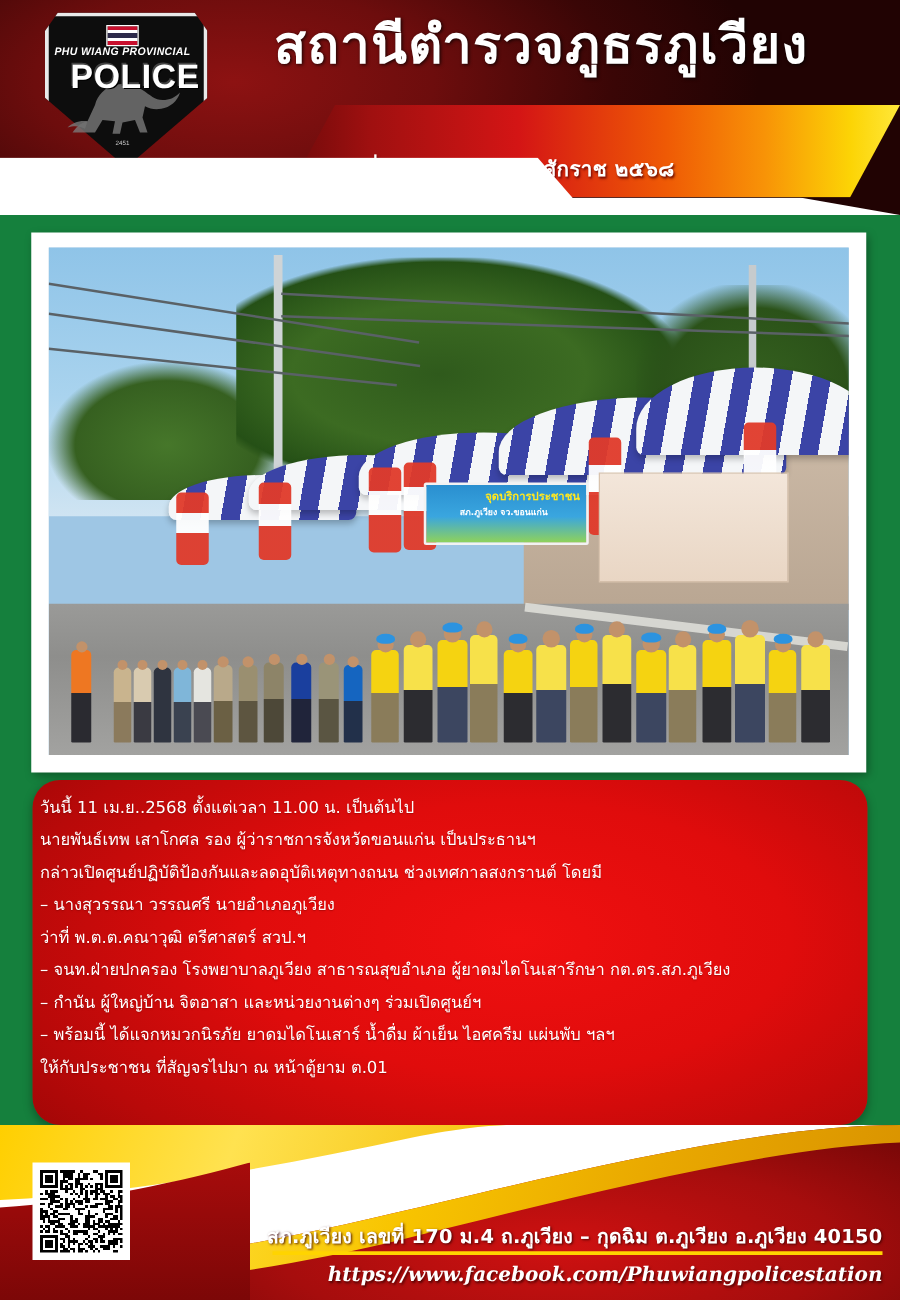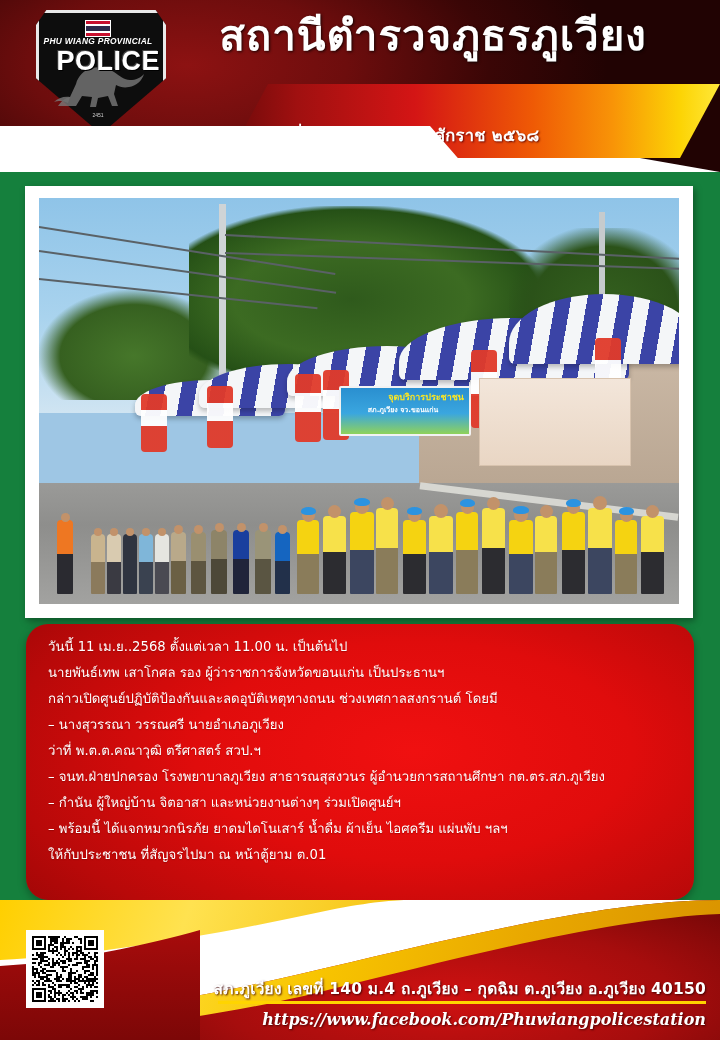--- a/index.html
+++ b/index.html
@@ -161,21 +161,21 @@
   .head{position:absolute;border-radius:50%;background:#c2926a;}
 
   
   .card{
     position:absolute;left:26px;top:624px;width:668px;height:276px;
     background:radial-gradient(ellipse 520px 260px at 58% 46%, #f01010 0%, #e00c0c 42%, #b80909 78%, #9a0606 100%);
     border-radius:22px;
     box-shadow:0 3px 8px rgba(0,0,0,.3);
   }
   .card-text{
-    position:absolute;left:22px;top:10px;width:636px;
+    position:absolute;left:6px;top:10px;width:636px;
     color:#ffffff;
     font-family:"DejaVu Sans","Liberation Sans",sans-serif;
     font-size:13.2px;line-height:26px;
     text-shadow:0 1px 1px rgba(120,0,0,.5);
     white-space:nowrap;
   }
   .card-text div{height:26px;overflow:hidden;}
 
   
   .footer{position:absolute;left:0;top:900px;width:720px;height:140px;overflow:hidden;background:#fff;}
@@ -359,38 +359,38 @@
     </div>
   </div>
 
   <div class="card">
     <div class="card-text" id="card-text">
         <div>วันนี้ 11 เม.ย..2568 ตั้งแต่เวลา 11.00 น. เป็นต้นไป</div>
         <div>นายพันธ์เทพ เสาโกศล รอง ผู้ว่าราชการจังหวัดขอนแก่น   เป็นประธานฯ</div>
         <div>กล่าวเปิดศูนย์ปฏิบัติป้องกันและลดอุบัติเหตุทางถนน  ช่วงเทศกาลสงกรานต์ โดยมี</div>
         <div>– นางสุวรรณา วรรณศรี นายอำเภอภูเวียง</div>
         <div>ว่าที่ พ.ต.ต.คณาวุฒิ ตรีศาสตร์ สวป.ฯ</div>
-        <div>– จนท.ฝ่ายปกครอง โรงพยาบาลภูเวียง สาธารณสุสงวนร ผู้อำนวยการสถานศึกษา กต.ตร.สภ.ภูเวียง</div>
+        <div>– จนท.ฝ่ายปกครอง โรงพยาบาลภูเวียง สาธารณสุขอำเภอ ผู้ยาดมไดโนเสารึกษา กต.ตร.สภ.ภูเวียง</div>
         <div>– กำนัน ผู้ใหญ่บ้าน  จิตอาสา และหน่วยงานต่างๆ  ร่วมเปิดศูนย์ฯ</div>
         <div>– พร้อมนี้ ได้แจกหมวกนิรภัย  ยาดมไดโนเสาร์  น้ำดื่ม ผ้าเย็น ไอศครีม แผ่นพับ ฯลฯ</div>
         <div>ให้กับประชาชน ที่สัญจรไปมา ณ หน้าตู้ยาม ต.01</div>
       </div>
   </div>
 
   <div class="footer">
     <div class="f-red-main"></div>
     <div class="f-yellow"></div>
     <div class="f-yellow2"></div>
     <div class="f-redleft"></div>
   </div>
 
   <div class="qr">
     <svg id="qr-svg" width="66" height="66" viewBox="0 0 33 33" shape-rendering="crispEdges">
         <rect width="33" height="33" fill="#fff"></rect>
         <path d="M0 0h1v1h-1zM1 0h1v1h-1zM2 0h1v1h-1zM3 0h1v1h-1zM4 0h1v1h-1zM5 0h1v1h-1zM6 0h1v1h-1zM8 0h1v1h-1zM9 0h1v1h-1zM10 0h1v1h-1zM11 0h1v1h-1zM12 0h1v1h-1zM13 0h1v1h-1zM16 0h1v1h-1zM21 0h1v1h-1zM22 0h1v1h-1zM26 0h1v1h-1zM27 0h1v1h-1zM28 0h1v1h-1zM29 0h1v1h-1zM30 0h1v1h-1zM31 0h1v1h-1zM32 0h1v1h-1zM0 1h1v1h-1zM6 1h1v1h-1zM9 1h1v1h-1zM10 1h1v1h-1zM11 1h1v1h-1zM12 1h1v1h-1zM15 1h1v1h-1zM17 1h1v1h-1zM18 1h1v1h-1zM19 1h1v1h-1zM23 1h1v1h-1zM24 1h1v1h-1zM26 1h1v1h-1zM32 1h1v1h-1zM0 2h1v1h-1zM2 2h1v1h-1zM3 2h1v1h-1zM4 2h1v1h-1zM6 2h1v1h-1zM9 2h1v1h-1zM10 2h1v1h-1zM11 2h1v1h-1zM12 2h1v1h-1zM15 2h1v1h-1zM17 2h1v1h-1zM18 2h1v1h-1zM24 2h1v1h-1zM26 2h1v1h-1zM28 2h1v1h-1zM29 2h1v1h-1zM30 2h1v1h-1zM32 2h1v1h-1zM0 3h1v1h-1zM2 3h1v1h-1zM3 3h1v1h-1zM4 3h1v1h-1zM6 3h1v1h-1zM9 3h1v1h-1zM11 3h1v1h-1zM12 3h1v1h-1zM14 3h1v1h-1zM15 3h1v1h-1zM16 3h1v1h-1zM17 3h1v1h-1zM18 3h1v1h-1zM20 3h1v1h-1zM24 3h1v1h-1zM26 3h1v1h-1zM28 3h1v1h-1zM29 3h1v1h-1zM30 3h1v1h-1zM32 3h1v1h-1zM0 4h1v1h-1zM2 4h1v1h-1zM3 4h1v1h-1zM4 4h1v1h-1zM6 4h1v1h-1zM8 4h1v1h-1zM9 4h1v1h-1zM10 4h1v1h-1zM14 4h1v1h-1zM15 4h1v1h-1zM26 4h1v1h-1zM28 4h1v1h-1zM29 4h1v1h-1zM30 4h1v1h-1zM32 4h1v1h-1zM0 5h1v1h-1zM6 5h1v1h-1zM8 5h1v1h-1zM11 5h1v1h-1zM12 5h1v1h-1zM14 5h1v1h-1zM15 5h1v1h-1zM16 5h1v1h-1zM19 5h1v1h-1zM22 5h1v1h-1zM23 5h1v1h-1zM24 5h1v1h-1zM26 5h1v1h-1zM32 5h1v1h-1zM0 6h1v1h-1zM1 6h1v1h-1zM2 6h1v1h-1zM3 6h1v1h-1zM4 6h1v1h-1zM5 6h1v1h-1zM6 6h1v1h-1zM8 6h1v1h-1zM10 6h1v1h-1zM12 6h1v1h-1zM14 6h1v1h-1zM16 6h1v1h-1zM18 6h1v1h-1zM20 6h1v1h-1zM22 6h1v1h-1zM24 6h1v1h-1zM26 6h1v1h-1zM27 6h1v1h-1zM28 6h1v1h-1zM29 6h1v1h-1zM30 6h1v1h-1zM31 6h1v1h-1zM32 6h1v1h-1zM8 7h1v1h-1zM9 7h1v1h-1zM10 7h1v1h-1zM11 7h1v1h-1zM12 7h1v1h-1zM16 7h1v1h-1zM17 7h1v1h-1zM22 7h1v1h-1zM23 7h1v1h-1zM24 7h1v1h-1zM2 8h1v1h-1zM4 8h1v1h-1zM5 8h1v1h-1zM6 8h1v1h-1zM10 8h1v1h-1zM13 8h1v1h-1zM16 8h1v1h-1zM18 8h1v1h-1zM20 8h1v1h-1zM21 8h1v1h-1zM22 8h1v1h-1zM24 8h1v1h-1zM25 8h1v1h-1zM28 8h1v1h-1zM31 8h1v1h-1zM32 8h1v1h-1zM0 9h1v1h-1zM2 9h1v1h-1zM3 9h1v1h-1zM4 9h1v1h-1zM5 9h1v1h-1zM12 9h1v1h-1zM14 9h1v1h-1zM16 9h1v1h-1zM18 9h1v1h-1zM20 9h1v1h-1zM22 9h1v1h-1zM23 9h1v1h-1zM25 9h1v1h-1zM26 9h1v1h-1zM27 9h1v1h-1zM31 9h1v1h-1zM3 10h1v1h-1zM4 10h1v1h-1zM5 10h1v1h-1zM6 10h1v1h-1zM7 10h1v1h-1zM15 10h1v1h-1zM18 10h1v1h-1zM22 10h1v1h-1zM26 10h1v1h-1zM28 10h1v1h-1zM29 10h1v1h-1zM31 10h1v1h-1zM32 10h1v1h-1zM0 11h1v1h-1zM1 11h1v1h-1zM2 11h1v1h-1zM4 11h1v1h-1zM5 11h1v1h-1zM8 11h1v1h-1zM10 11h1v1h-1zM13 11h1v1h-1zM17 11h1v1h-1zM18 11h1v1h-1zM19 11h1v1h-1zM21 11h1v1h-1zM22 11h1v1h-1zM24 11h1v1h-1zM25 11h1v1h-1zM26 11h1v1h-1zM29 11h1v1h-1zM30 11h1v1h-1zM32 11h1v1h-1zM4 12h1v1h-1zM5 12h1v1h-1zM6 12h1v1h-1zM7 12h1v1h-1zM10 12h1v1h-1zM12 12h1v1h-1zM14 12h1v1h-1zM15 12h1v1h-1zM16 12h1v1h-1zM18 12h1v1h-1zM19 12h1v1h-1zM26 12h1v1h-1zM27 12h1v1h-1zM28 12h1v1h-1zM31 12h1v1h-1zM32 12h1v1h-1zM0 13h1v1h-1zM1 13h1v1h-1zM3 13h1v1h-1zM4 13h1v1h-1zM8 13h1v1h-1zM10 13h1v1h-1zM11 13h1v1h-1zM12 13h1v1h-1zM13 13h1v1h-1zM15 13h1v1h-1zM16 13h1v1h-1zM22 13h1v1h-1zM23 13h1v1h-1zM24 13h1v1h-1zM26 13h1v1h-1zM27 13h1v1h-1zM31 13h1v1h-1zM3 14h1v1h-1zM6 14h1v1h-1zM7 14h1v1h-1zM8 14h1v1h-1zM10 14h1v1h-1zM11 14h1v1h-1zM13 14h1v1h-1zM18 14h1v1h-1zM20 14h1v1h-1zM21 14h1v1h-1zM22 14h1v1h-1zM27 14h1v1h-1zM28 14h1v1h-1zM30 14h1v1h-1zM31 14h1v1h-1zM32 14h1v1h-1zM0 15h1v1h-1zM4 15h1v1h-1zM9 15h1v1h-1zM10 15h1v1h-1zM14 15h1v1h-1zM15 15h1v1h-1zM16 15h1v1h-1zM17 15h1v1h-1zM25 15h1v1h-1zM26 15h1v1h-1zM27 15h1v1h-1zM28 15h1v1h-1zM30 15h1v1h-1zM32 15h1v1h-1zM0 16h1v1h-1zM1 16h1v1h-1zM2 16h1v1h-1zM5 16h1v1h-1zM6 16h1v1h-1zM15 16h1v1h-1zM19 16h1v1h-1zM25 16h1v1h-1zM30 16h1v1h-1zM32 16h1v1h-1zM0 17h1v1h-1zM2 17h1v1h-1zM4 17h1v1h-1zM5 17h1v1h-1zM7 17h1v1h-1zM8 17h1v1h-1zM9 17h1v1h-1zM10 17h1v1h-1zM11 17h1v1h-1zM15 17h1v1h-1zM16 17h1v1h-1zM19 17h1v1h-1zM22 17h1v1h-1zM26 17h1v1h-1zM27 17h1v1h-1zM28 17h1v1h-1zM32 17h1v1h-1zM0 18h1v1h-1zM1 18h1v1h-1zM2 18h1v1h-1zM3 18h1v1h-1zM5 18h1v1h-1zM6 18h1v1h-1zM12 18h1v1h-1zM18 18h1v1h-1zM19 18h1v1h-1zM20 18h1v1h-1zM21 18h1v1h-1zM26 18h1v1h-1zM29 18h1v1h-1zM30 18h1v1h-1zM32 18h1v1h-1zM0 19h1v1h-1zM1 19h1v1h-1zM3 19h1v1h-1zM7 19h1v1h-1zM8 19h1v1h-1zM9 19h1v1h-1zM12 19h1v1h-1zM14 19h1v1h-1zM18 19h1v1h-1zM19 19h1v1h-1zM23 19h1v1h-1zM24 19h1v1h-1zM28 19h1v1h-1zM29 19h1v1h-1zM30 19h1v1h-1zM32 19h1v1h-1zM1 20h1v1h-1zM3 20h1v1h-1zM4 20h1v1h-1zM5 20h1v1h-1zM6 20h1v1h-1zM7 20h1v1h-1zM12 20h1v1h-1zM13 20h1v1h-1zM14 20h1v1h-1zM18 20h1v1h-1zM19 20h1v1h-1zM21 20h1v1h-1zM23 20h1v1h-1zM24 20h1v1h-1zM26 20h1v1h-1zM27 20h1v1h-1zM31 20h1v1h-1zM4 21h1v1h-1zM5 21h1v1h-1zM7 21h1v1h-1zM8 21h1v1h-1zM11 21h1v1h-1zM12 21h1v1h-1zM13 21h1v1h-1zM15 21h1v1h-1zM17 21h1v1h-1zM18 21h1v1h-1zM19 21h1v1h-1zM21 21h1v1h-1zM22 21h1v1h-1zM23 21h1v1h-1zM25 21h1v1h-1zM27 21h1v1h-1zM28 21h1v1h-1zM29 21h1v1h-1zM30 21h1v1h-1zM31 21h1v1h-1zM32 21h1v1h-1zM0 22h1v1h-1zM2 22h1v1h-1zM3 22h1v1h-1zM6 22h1v1h-1zM7 22h1v1h-1zM8 22h1v1h-1zM9 22h1v1h-1zM12 22h1v1h-1zM13 22h1v1h-1zM14 22h1v1h-1zM17 22h1v1h-1zM18 22h1v1h-1zM19 22h1v1h-1zM20 22h1v1h-1zM21 22h1v1h-1zM23 22h1v1h-1zM24 22h1v1h-1zM25 22h1v1h-1zM26 22h1v1h-1zM27 22h1v1h-1zM28 22h1v1h-1zM29 22h1v1h-1zM30 22h1v1h-1zM31 22h1v1h-1zM1 23h1v1h-1zM3 23h1v1h-1zM5 23h1v1h-1zM10 23h1v1h-1zM19 23h1v1h-1zM21 23h1v1h-1zM22 23h1v1h-1zM26 23h1v1h-1zM28 23h1v1h-1zM30 23h1v1h-1zM32 23h1v1h-1zM0 24h1v1h-1zM2 24h1v1h-1zM3 24h1v1h-1zM5 24h1v1h-1zM6 24h1v1h-1zM8 24h1v1h-1zM11 24h1v1h-1zM13 24h1v1h-1zM14 24h1v1h-1zM15 24h1v1h-1zM16 24h1v1h-1zM17 24h1v1h-1zM18 24h1v1h-1zM23 24h1v1h-1zM27 24h1v1h-1zM28 24h1v1h-1zM29 24h1v1h-1zM30 24h1v1h-1zM8 25h1v1h-1zM9 25h1v1h-1zM10 25h1v1h-1zM13 25h1v1h-1zM14 25h1v1h-1zM17 25h1v1h-1zM18 25h1v1h-1zM21 25h1v1h-1zM22 25h1v1h-1zM25 25h1v1h-1zM27 25h1v1h-1zM29 25h1v1h-1zM31 25h1v1h-1zM32 25h1v1h-1zM0 26h1v1h-1zM1 26h1v1h-1zM2 26h1v1h-1zM3 26h1v1h-1zM4 26h1v1h-1zM5 26h1v1h-1zM6 26h1v1h-1zM10 26h1v1h-1zM11 26h1v1h-1zM19 26h1v1h-1zM23 26h1v1h-1zM24 26h1v1h-1zM25 26h1v1h-1zM0 27h1v1h-1zM6 27h1v1h-1zM8 27h1v1h-1zM9 27h1v1h-1zM11 27h1v1h-1zM13 27h1v1h-1zM18 27h1v1h-1zM21 27h1v1h-1zM22 27h1v1h-1zM24 27h1v1h-1zM29 27h1v1h-1zM30 27h1v1h-1zM31 27h1v1h-1zM32 27h1v1h-1zM0 28h1v1h-1zM2 28h1v1h-1zM3 28h1v1h-1zM4 28h1v1h-1zM6 28h1v1h-1zM9 28h1v1h-1zM11 28h1v1h-1zM12 28h1v1h-1zM13 28h1v1h-1zM14 28h1v1h-1zM17 28h1v1h-1zM19 28h1v1h-1zM20 28h1v1h-1zM22 28h1v1h-1zM24 28h1v1h-1zM25 28h1v1h-1zM27 28h1v1h-1zM28 28h1v1h-1zM29 28h1v1h-1zM30 28h1v1h-1zM32 28h1v1h-1zM0 29h1v1h-1zM2 29h1v1h-1zM3 29h1v1h-1zM4 29h1v1h-1zM6 29h1v1h-1zM8 29h1v1h-1zM11 29h1v1h-1zM13 29h1v1h-1zM15 29h1v1h-1zM16 29h1v1h-1zM18 29h1v1h-1zM20 29h1v1h-1zM27 29h1v1h-1zM28 29h1v1h-1zM29 29h1v1h-1zM30 29h1v1h-1zM0 30h1v1h-1zM2 30h1v1h-1zM3 30h1v1h-1zM4 30h1v1h-1zM6 30h1v1h-1zM8 30h1v1h-1zM9 30h1v1h-1zM11 30h1v1h-1zM15 30h1v1h-1zM19 30h1v1h-1zM20 30h1v1h-1zM21 30h1v1h-1zM24 30h1v1h-1zM25 30h1v1h-1zM26 30h1v1h-1zM27 30h1v1h-1zM29 30h1v1h-1zM32 30h1v1h-1zM0 31h1v1h-1zM6 31h1v1h-1zM9 31h1v1h-1zM10 31h1v1h-1zM12 31h1v1h-1zM13 31h1v1h-1zM15 31h1v1h-1zM16 31h1v1h-1zM17 31h1v1h-1zM20 31h1v1h-1zM22 31h1v1h-1zM25 31h1v1h-1zM26 31h1v1h-1zM27 31h1v1h-1zM0 32h1v1h-1zM1 32h1v1h-1zM2 32h1v1h-1zM3 32h1v1h-1zM4 32h1v1h-1zM5 32h1v1h-1zM6 32h1v1h-1zM8 32h1v1h-1zM9 32h1v1h-1zM10 32h1v1h-1zM11 32h1v1h-1zM13 32h1v1h-1zM15 32h1v1h-1zM16 32h1v1h-1zM18 32h1v1h-1zM21 32h1v1h-1zM23 32h1v1h-1zM29 32h1v1h-1zM30 32h1v1h-1z" fill="#000"></path>
       </svg>
   </div>
 
-  <div class="f-addr">สภ.ภูเวียง  เลขที่ 140 ม.4 ถ.ภูเวียง – กุดฉิม ต.ภูเวียง อ.ภูเวียง 40150</div>
+  <div class="f-addr">สภ.ภูเวียง  เลขที่ 170 ม.4 ถ.ภูเวียง – กุดฉิม ต.ภูเวียง อ.ภูเวียง 40150</div>
   <div class="f-rule"></div>
   <div class="f-url">https://www.facebook.com/Phuwiangpolicestation</div>
 
 </div>
 
 </body></html>

